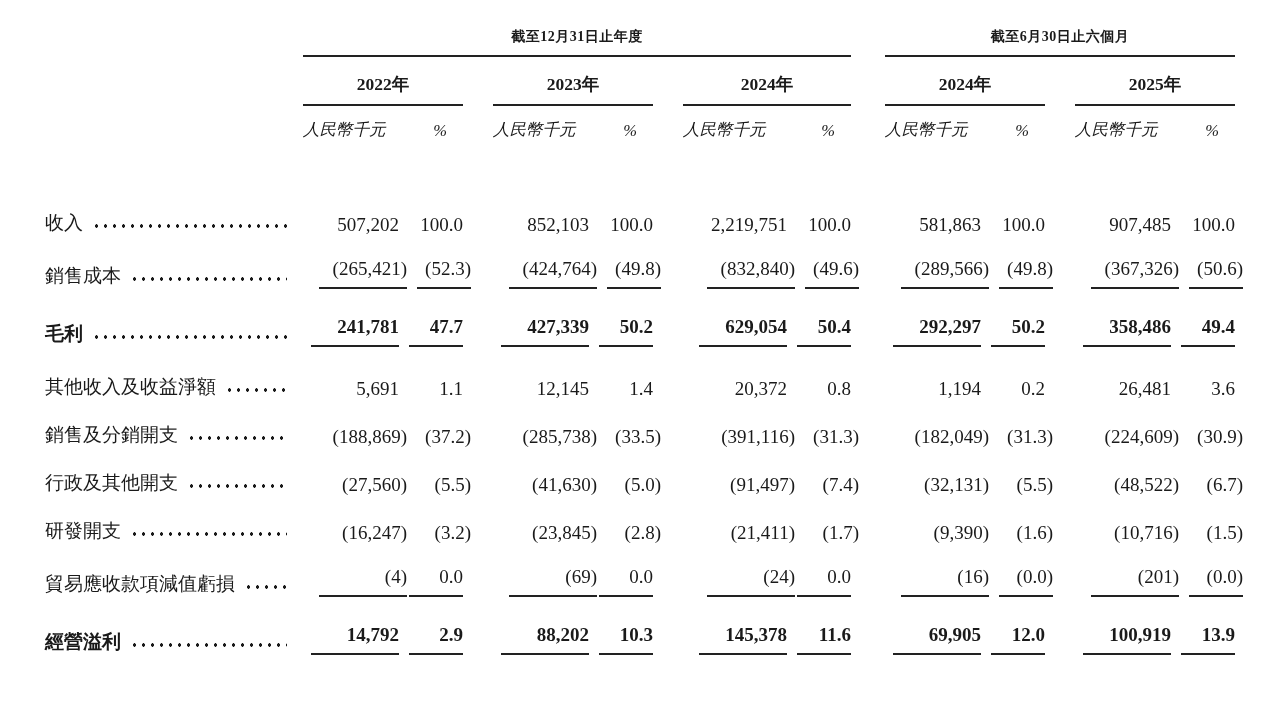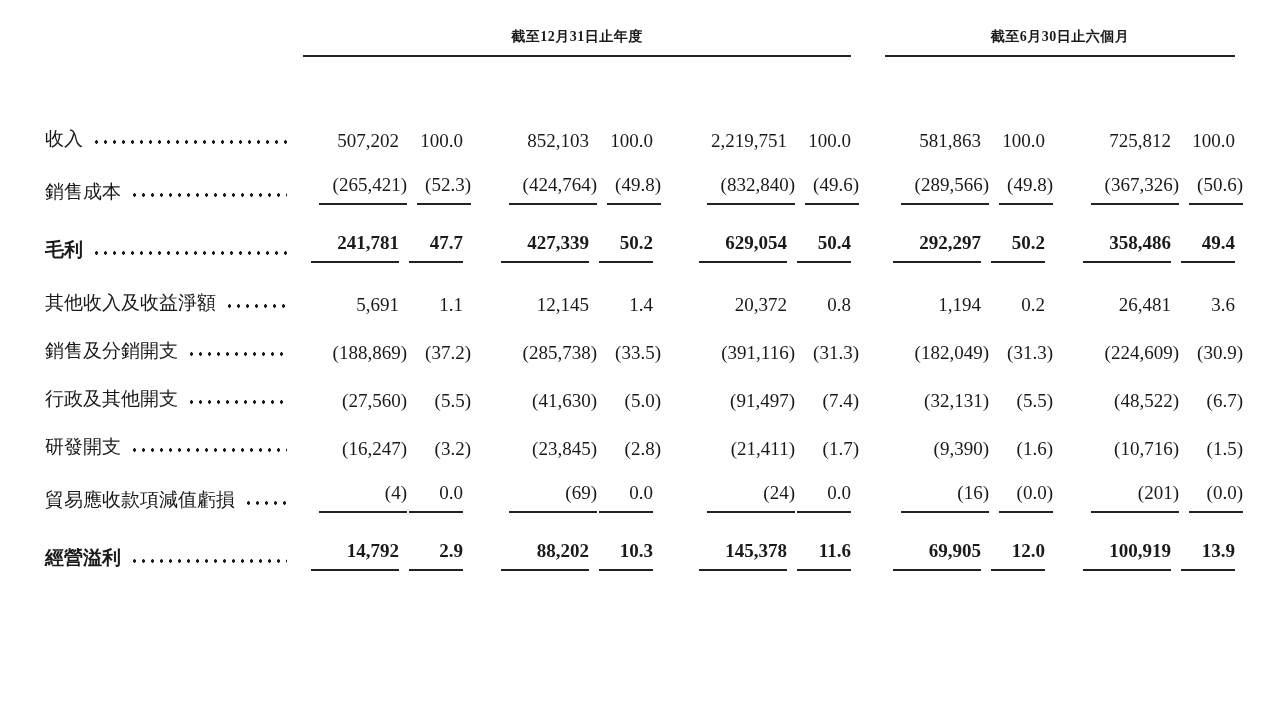--- a/index.html
+++ b/index.html
@@ -107,21 +107,60 @@
       <th></th>
       <th colspan="8">
             <div class="gline">截至12月31日止年度</div>
           </th>
       <th></th>
       <th colspan="5">
             <div class="gline">截至6月30日止六個月</div>
           </th>
     </tr>
 
-
+    <tr class="yhead">
+      <th></th>
+      <th colspan="2">
+            <div class="yline">2022年</div>
+          </th>
+      <th></th>
+      <th colspan="2">
+            <div class="yline">2023年</div>
+          </th>
+      <th></th>
+      <th colspan="2">
+            <div class="yline">2024年</div>
+          </th>
+      <th></th>
+      <th colspan="2">
+            <div class="yline">2024年</div>
+          </th>
+      <th></th>
+      <th colspan="2">
+            <div class="yline">2025年</div>
+          </th>
+    </tr>
+
+    <tr class="shead">
+      <td></td>
+      <td class="amt">人民幣千元</td>
+      <td class="pct">%</td>
+      <td></td>
+      <td class="amt">人民幣千元</td>
+      <td class="pct">%</td>
+      <td></td>
+      <td class="amt">人民幣千元</td>
+      <td class="pct">%</td>
+      <td></td>
+      <td class="amt">人民幣千元</td>
+      <td class="pct">%</td>
+      <td></td>
+      <td class="amt">人民幣千元</td>
+      <td class="pct">%</td>
+    </tr>
 
 
     <tr class="spacer">
           <td colspan="15"></td>
         </tr>
 
     </tbody>
       <tbody id="rows">
         <tr class="data">
           <td class="lbl">
@@ -135,21 +174,21 @@
           <td></td>
           <td class="amt"><span class="v">852,103</span></td>
           <td class="pct"><span class="v">100.0</span></td>
           <td></td>
           <td class="amt"><span class="v">2,219,751</span></td>
           <td class="pct"><span class="v">100.0</span></td>
           <td></td>
           <td class="amt"><span class="v">581,863</span></td>
           <td class="pct"><span class="v">100.0</span></td>
           <td></td>
-          <td class="amt"><span class="v">725,812</span></td>
+          <td class="amt"><span class="v">907,485</span></td>
           <td class="pct"><span class="v">100.0</span></td>
         </tr>
         <tr class="data ruled">
           <td class="lbl">
             <div class="lblwrap">
               <span class="t">銷售成本</span>
               <span class="leader"></span>
             </div>
           </td>
           <td class="amt"><span class="v neg">(265,421)</span></td>

